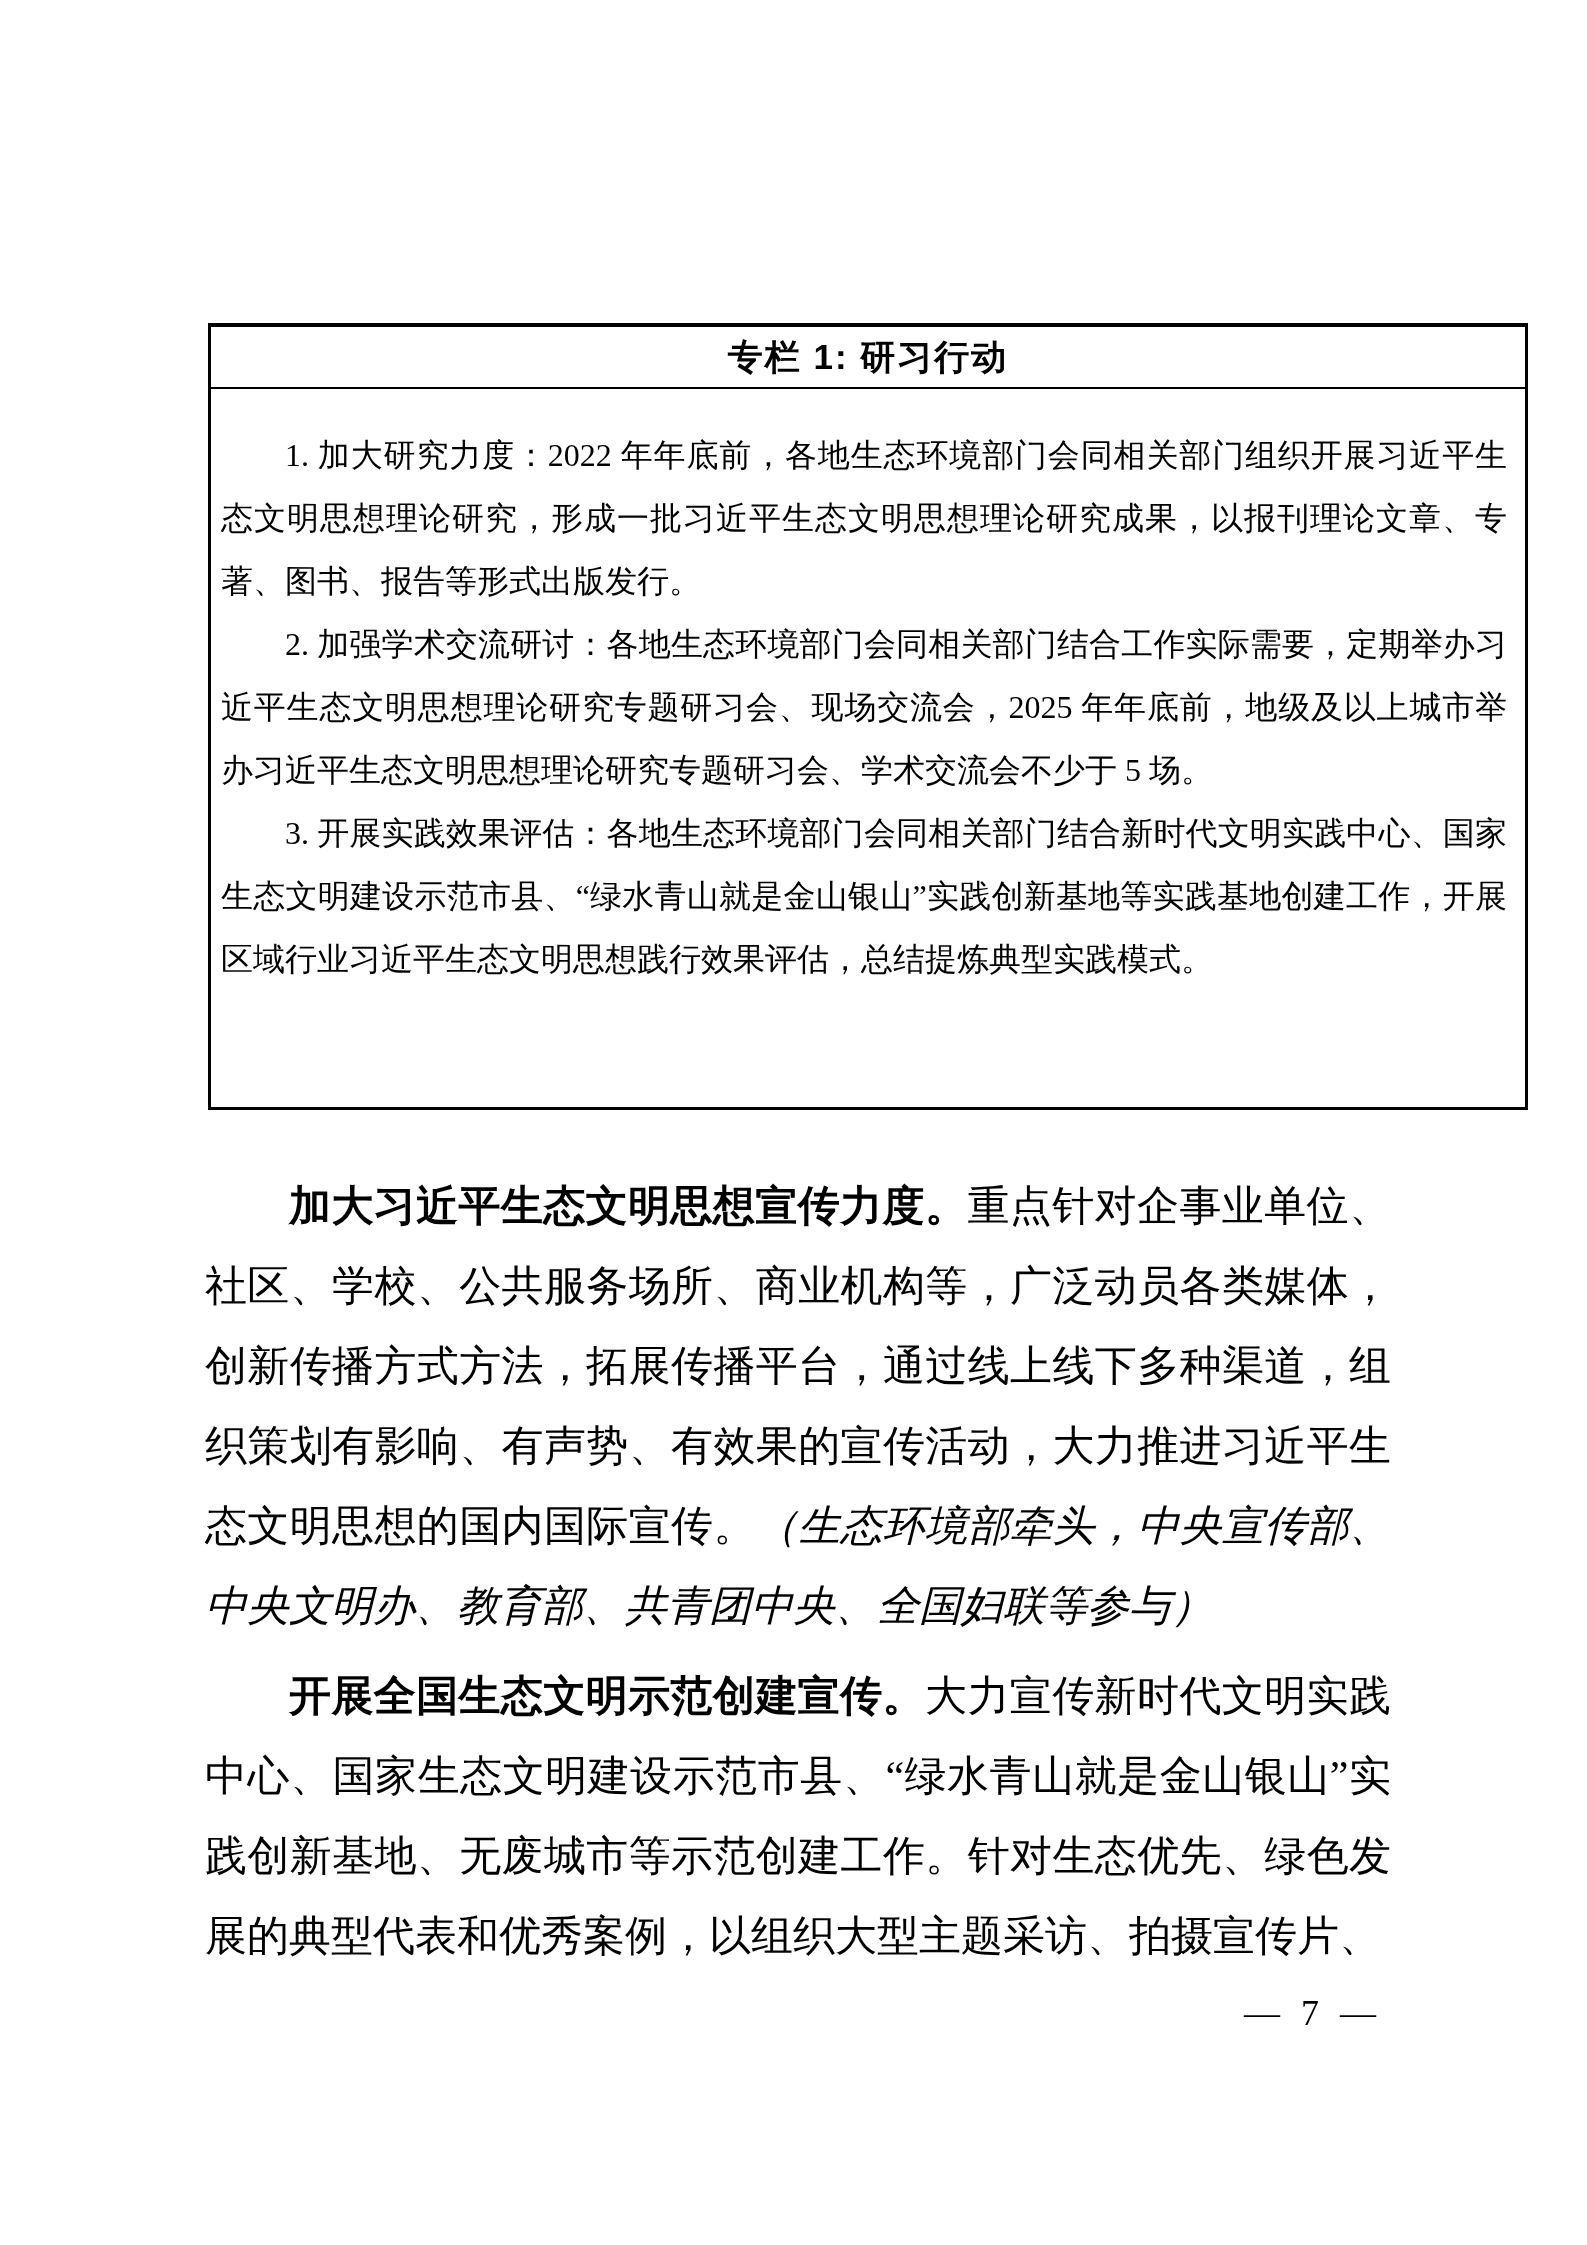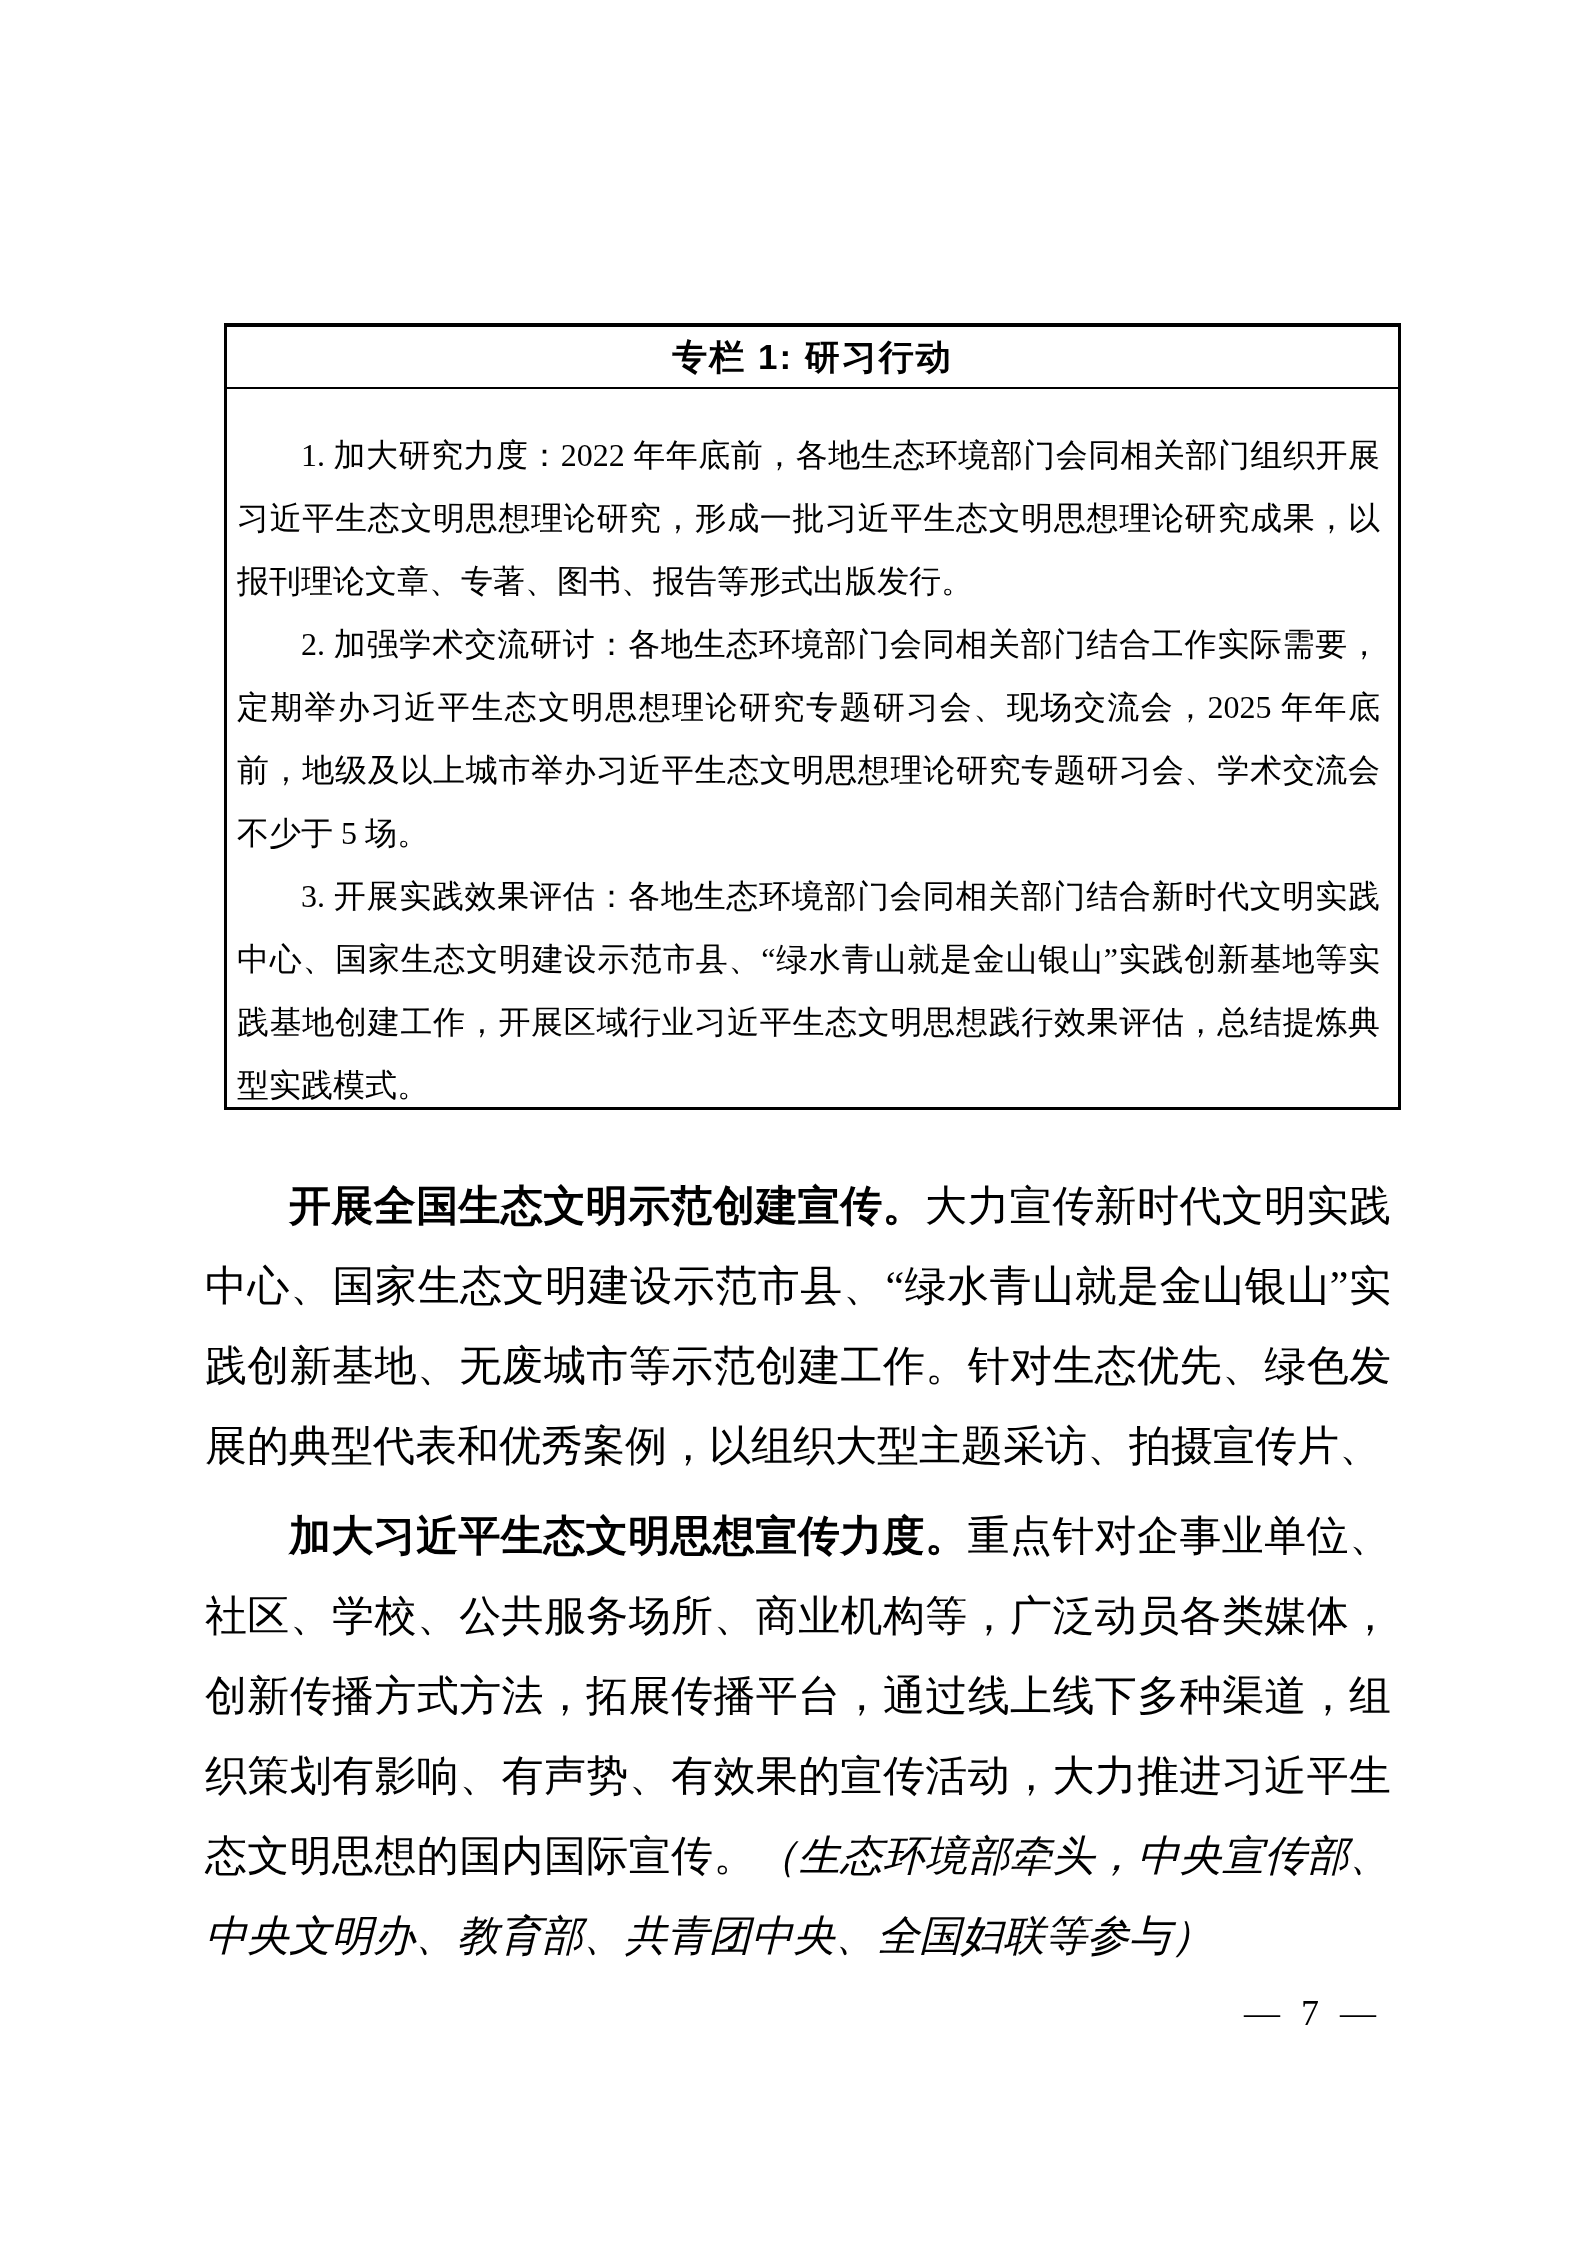--- a/index.html
+++ b/index.html
@@ -16,27 +16,26 @@
     color: #000000;
     font-family: "Liberation Serif", "DejaVu Serif", serif;
     overflow: hidden;
   }
 
   
   .column-box {
     position: absolute;
     left: 208px;
     top: 323px;
-    width: 1177px;
+    width: 1320px;
     height: 787px;
     box-sizing: border-box;
     border: 3px solid #000;
     border-top-width: 4px;
     background: #fff;
-    margin-left: 16px;
   }
   .column-box-header {
     box-sizing: border-box;
     height: 62px;
     border-bottom: 2px solid #000;
     display: flex;
     align-items: center;
     justify-content: center;
     font-family: "Liberation Sans", "DejaVu Sans", sans-serif;
     font-weight: bold;
@@ -100,19 +99,19 @@
   <div class="column-box">
     <div class="column-box-header">专栏 1: 研习行动</div>
     <div class="column-box-body">
         <p>1. 加大研究力度：2022 年年底前，各地生态环境部门会同相关部门组织开展习近平生态文明思想理论研究，形成一批习近平生态文明思想理论研究成果，以报刊理论文章、专著、图书、报告等形式出版发行。</p>
         <p>2. 加强学术交流研讨：各地生态环境部门会同相关部门结合工作实际需要，定期举办习近平生态文明思想理论研究专题研习会、现场交流会，2025 年年底前，地级及以上城市举办习近平生态文明思想理论研究专题研习会、学术交流会不少于 5 场。</p>
         <p>3. 开展实践效果评估：各地生态环境部门会同相关部门结合新时代文明实践中心、国家生态文明建设示范市县、“绿水青山就是金山银山”实践创新基地等实践基地创建工作，开展区域行业习近平生态文明思想践行效果评估，总结提炼典型实践模式。</p>
       </div>
   </div>
 
   <div class="body-text">
+      <p><span class="lead">加大习近平生态文明思想宣传力度。</span><span>重点针对企事业单位、社区、学校、公共服务场所、商业机构等，广泛动员各类媒体，创新传播方式方法，拓展传播平台，通过线上线下多种渠道，组织策划有影响、有声势、有效果的宣传活动，大力推进习近平生态文明思想的国内国际宣传。</span><span class="note">（生态环境部牵头，中央宣传部、中央文明办、教育部、共青团中央、全国妇联等参与）</span></p>
       <p><span class="lead">开展全国生态文明示范创建宣传。</span><span>大力宣传新时代文明实践中心、国家生态文明建设示范市县、“绿水青山就是金山银山”实践创新基地、无废城市等示范创建工作。针对生态优先、绿色发展的典型代表和优秀案例，以组织大型主题采访、拍摄宣传片、</span></p>
-      <p><span class="lead">加大习近平生态文明思想宣传力度。</span><span>重点针对企事业单位、社区、学校、公共服务场所、商业机构等，广泛动员各类媒体，创新传播方式方法，拓展传播平台，通过线上线下多种渠道，组织策划有影响、有声势、有效果的宣传活动，大力推进习近平生态文明思想的国内国际宣传。</span><span class="note">（生态环境部牵头，中央宣传部、中央文明办、教育部、共青团中央、全国妇联等参与）</span></p>
     </div>
 
   <div class="page-number">— 7 —</div>
 
 </div>
 
 </body></html>

